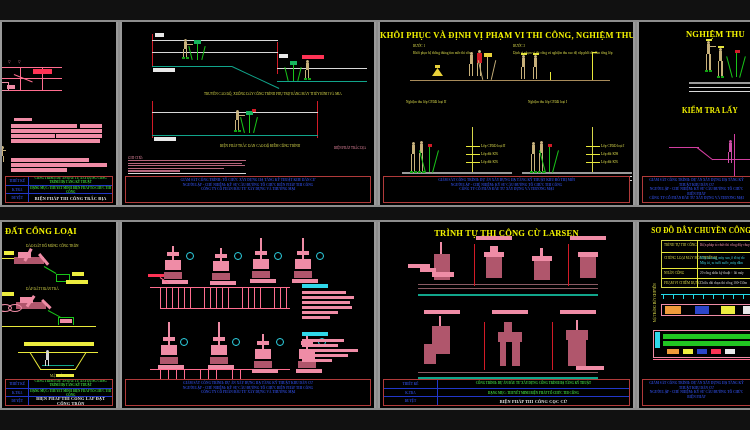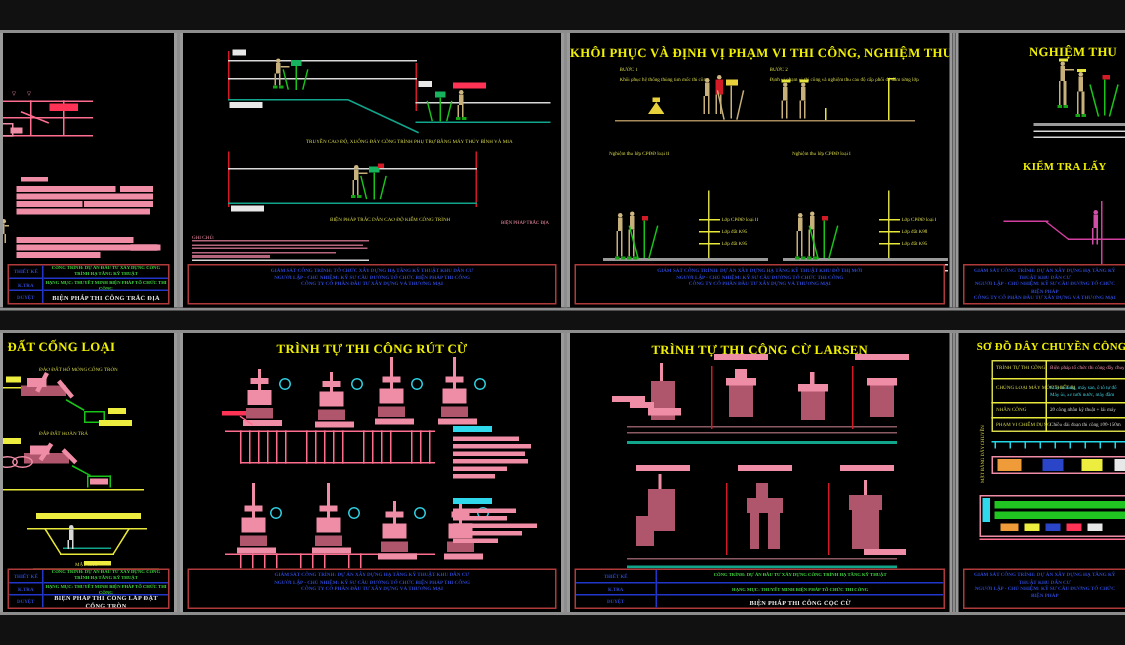--- a/index.html
+++ b/index.html
@@ -535,21 +535,20 @@
           <div class="tb-r1">CÔNG TRÌNH: DỰ ÁN ĐẦU TƯ XÂY DỰNG CÔNG TRÌNH HẠ TẦNG KỸ THUẬT</div>
           <div class="tb-r2">HẠNG MỤC: THUYẾT MINH BIỆN PHÁP TỔ CHỨC THI CÔNG</div>
           <div class="tb-r3">BIỆN PHÁP THI CÔNG LẮP ĐẶT CỐNG TRÒN</div>
         </div>
       </div>
     </div>
 
     <div class="gap"></div>
 
     <div class="sheet w2">
-      <div class="sheet-title" style="top:5px;">TRÌNH TỰ THI CÔNG RÚT CỪ</div>
 
       <div class="ln" style="left:28px;top:65px;width:140px;height:.9px;"></div>
       <div class="ln" style="left:28px;top:147px;width:140px;height:.9px;"></div>
 
       <div class="mach" style="left:42px;top:24px;">
         <span style="left:8px;top:0;width:2px;height:18px;"></span>
         <span style="left:3px;top:6px;width:12px;height:4px;"></span>
         <span style="left:1px;top:14px;width:16px;height:10px;"></span>
         <span class="dk" style="left:0;top:26px;width:18px;height:7px;"></span>
         <span style="left:-2px;top:34px;width:26px;height:4px;"></span>

